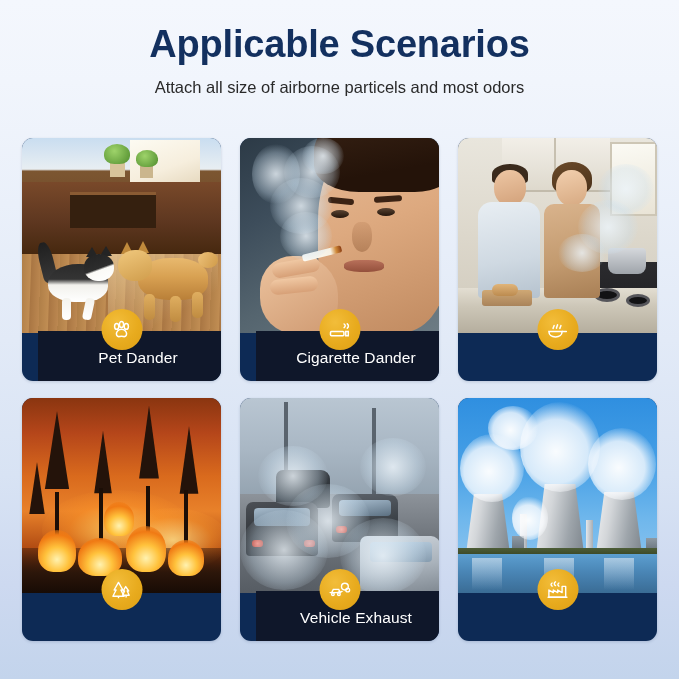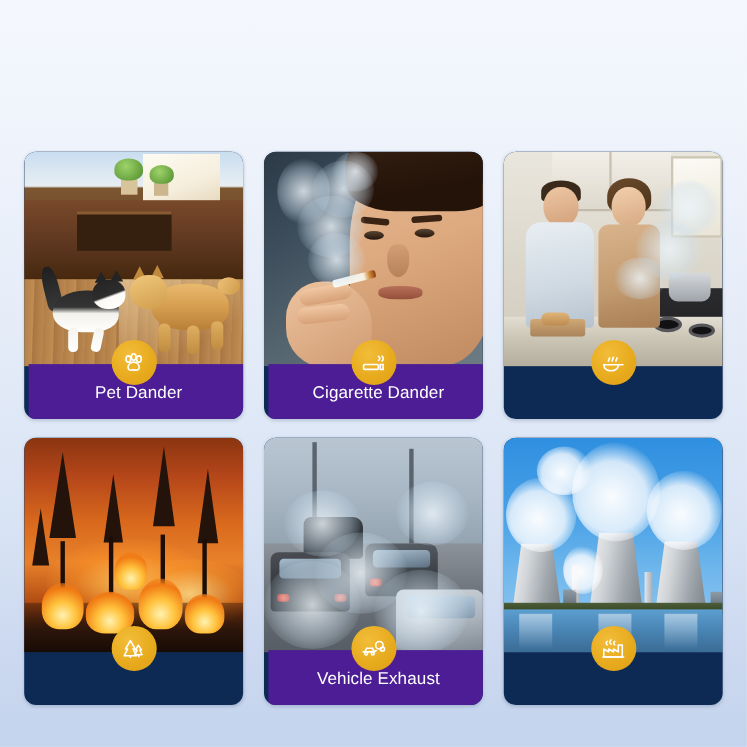--- a/index.html
+++ b/index.html
@@ -70,25 +70,25 @@
   .photo {
     position: absolute;
     left: 0; top: 0;
     width: 199px;
     height: 195px;
     overflow: hidden;
   }
 
   .footer-bar {
     position: absolute;
-    left: 4px;
+    left: 16px;
     bottom: 0;
     width: 200px;
     height: 50px;
-    background: #4c1d95;
+    background: #0f172a;
     display: flex;
     align-items: center;
     justify-content: center;
   }
   .footer-label {
     color: #ffffff;
     font-size: 15.5px;
     font-weight: 400;
     letter-spacing: 0.1px;
     padding-top: 4px;
@@ -498,20 +498,24 @@
   }
   .ig-r1 { left: 14px; }
   .ig-r2 { left: 86px; }
   .ig-r3 { left: 146px; }
 </style>
 </head>
 <body>
 
 <div class="page">
 
+  <div class="header">
+    <div class="title">Applicable Scenarios</div>
+    <div class="subtitle">Attach all size of airborne particels and most odors</div>
+  </div>
 
   <div class="grid">
 
     <div class="card">
       <div class="photo">
         <div class="pd-bg"></div>
         <div class="pd-window"></div>
         <div class="pd-shelf"></div>
         <div class="pd-shelf-inner"></div>
         <div class="pd-pot1"></div>

